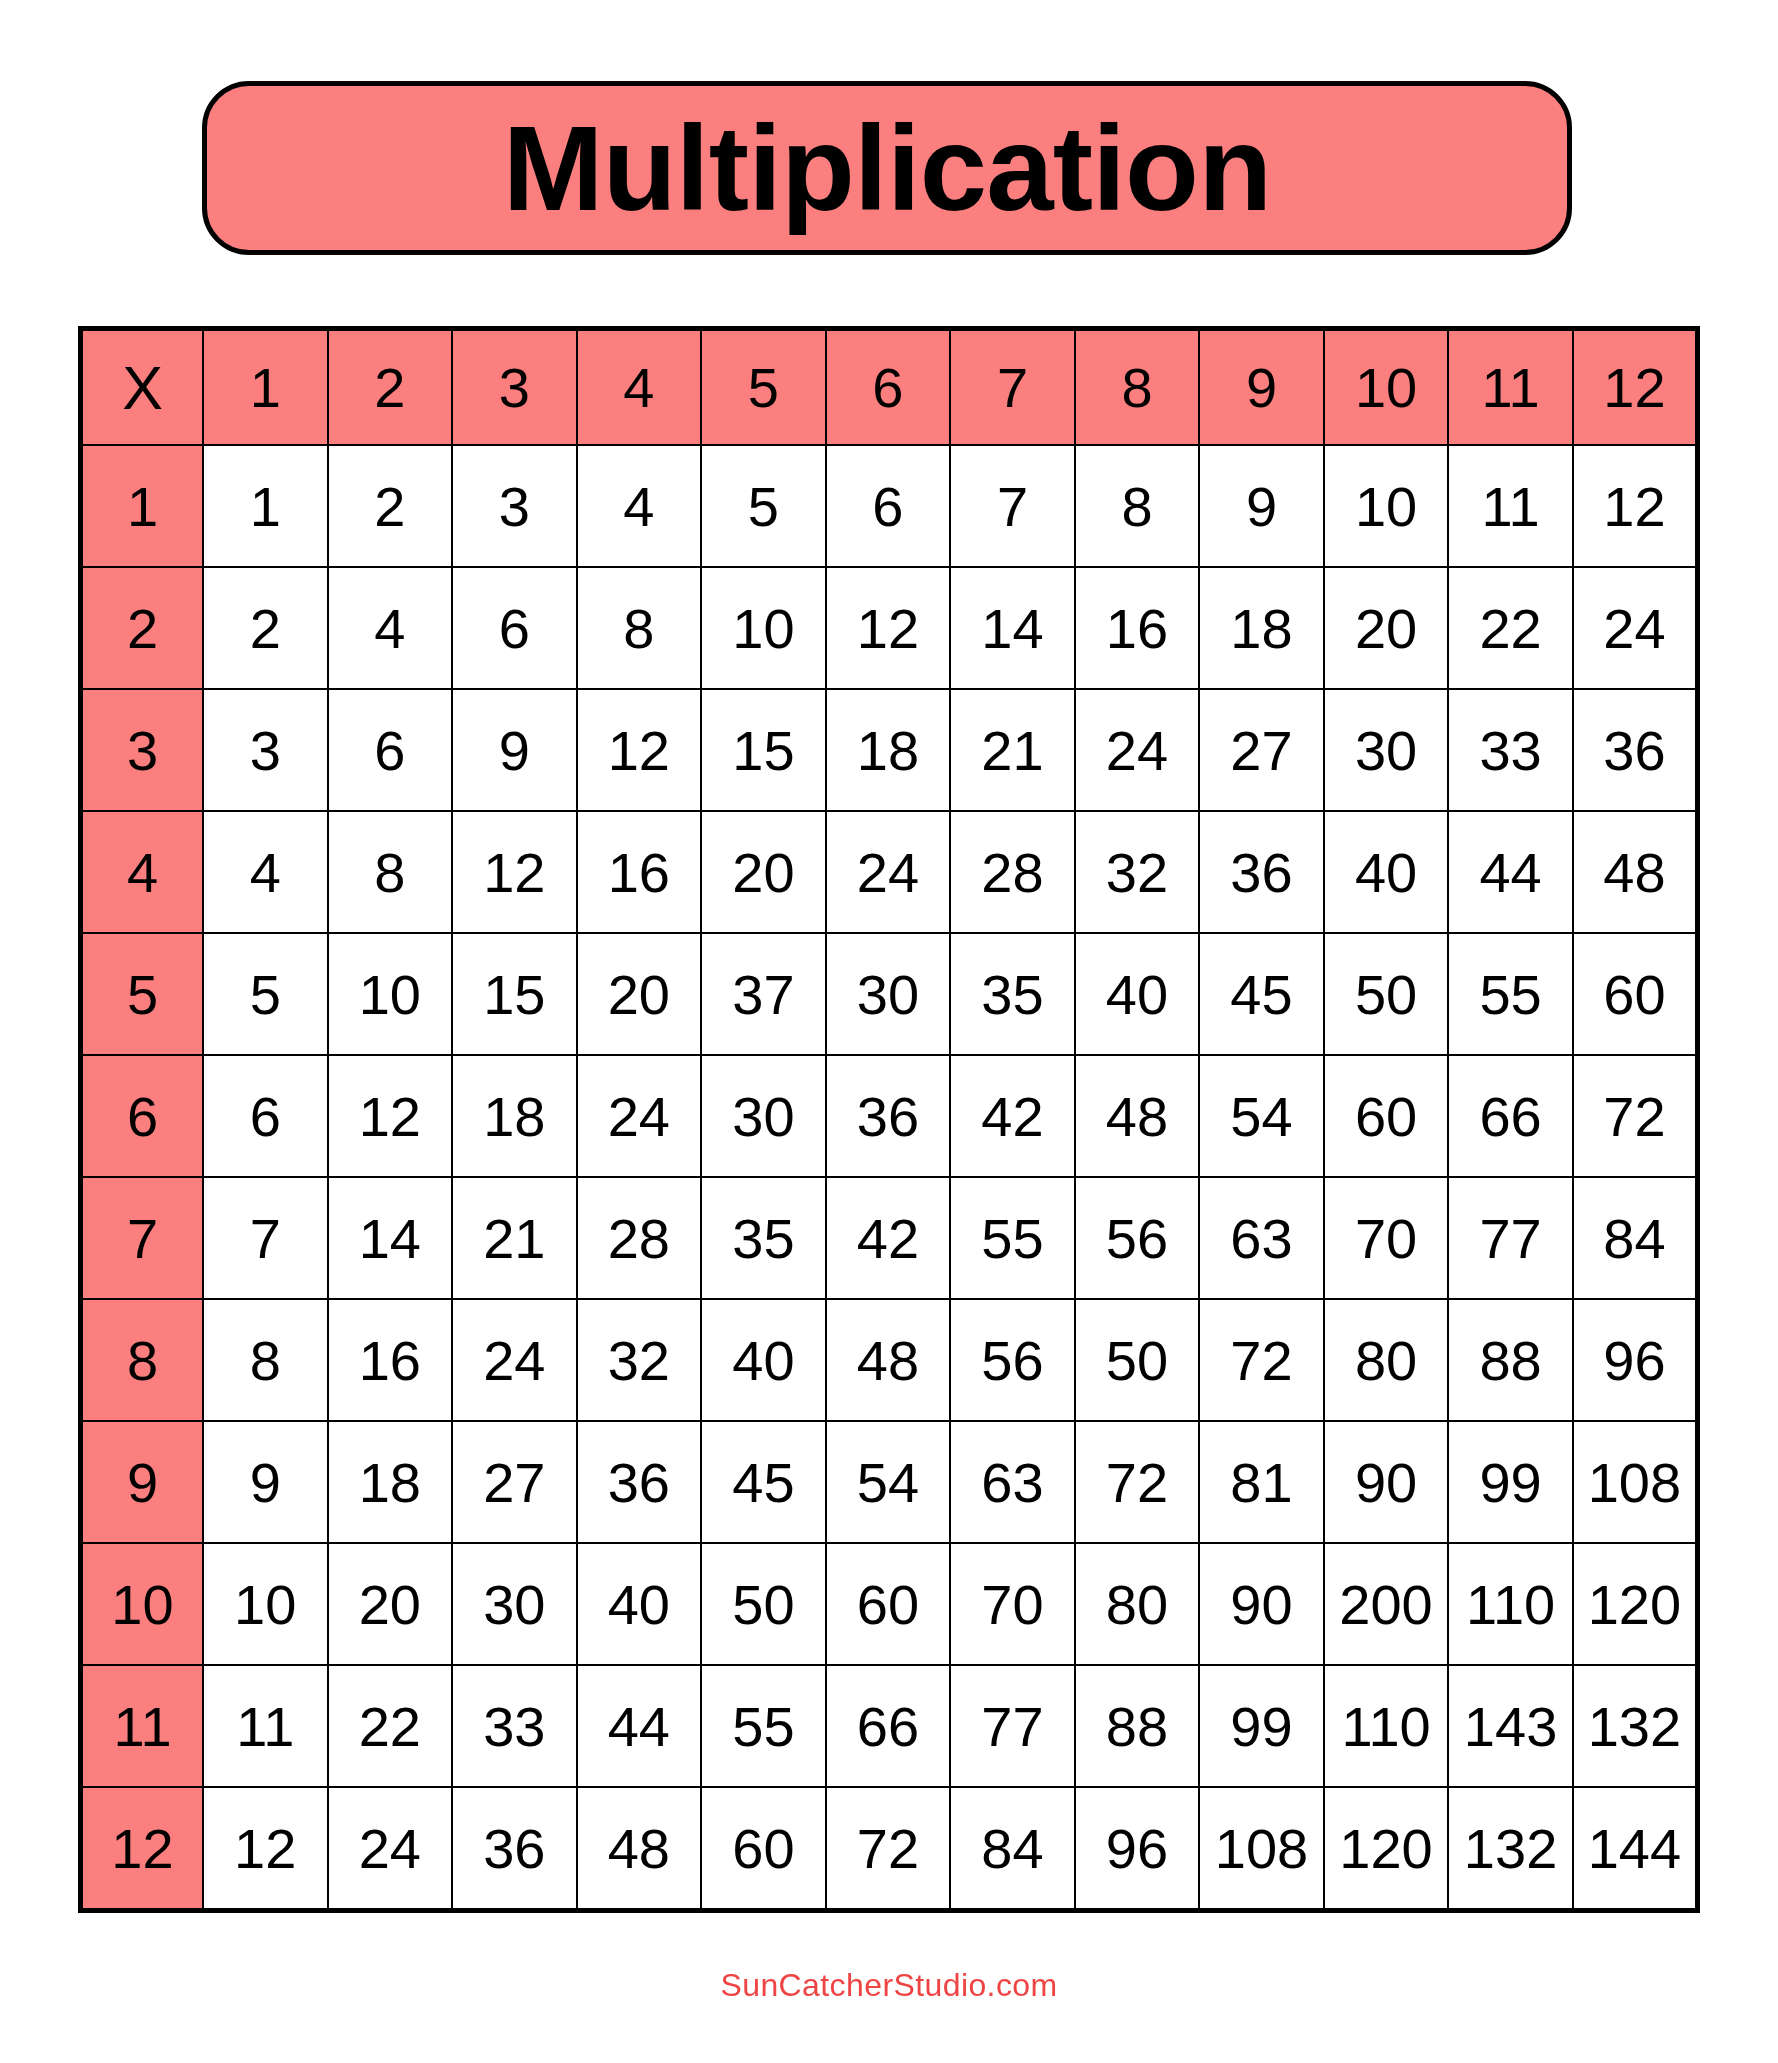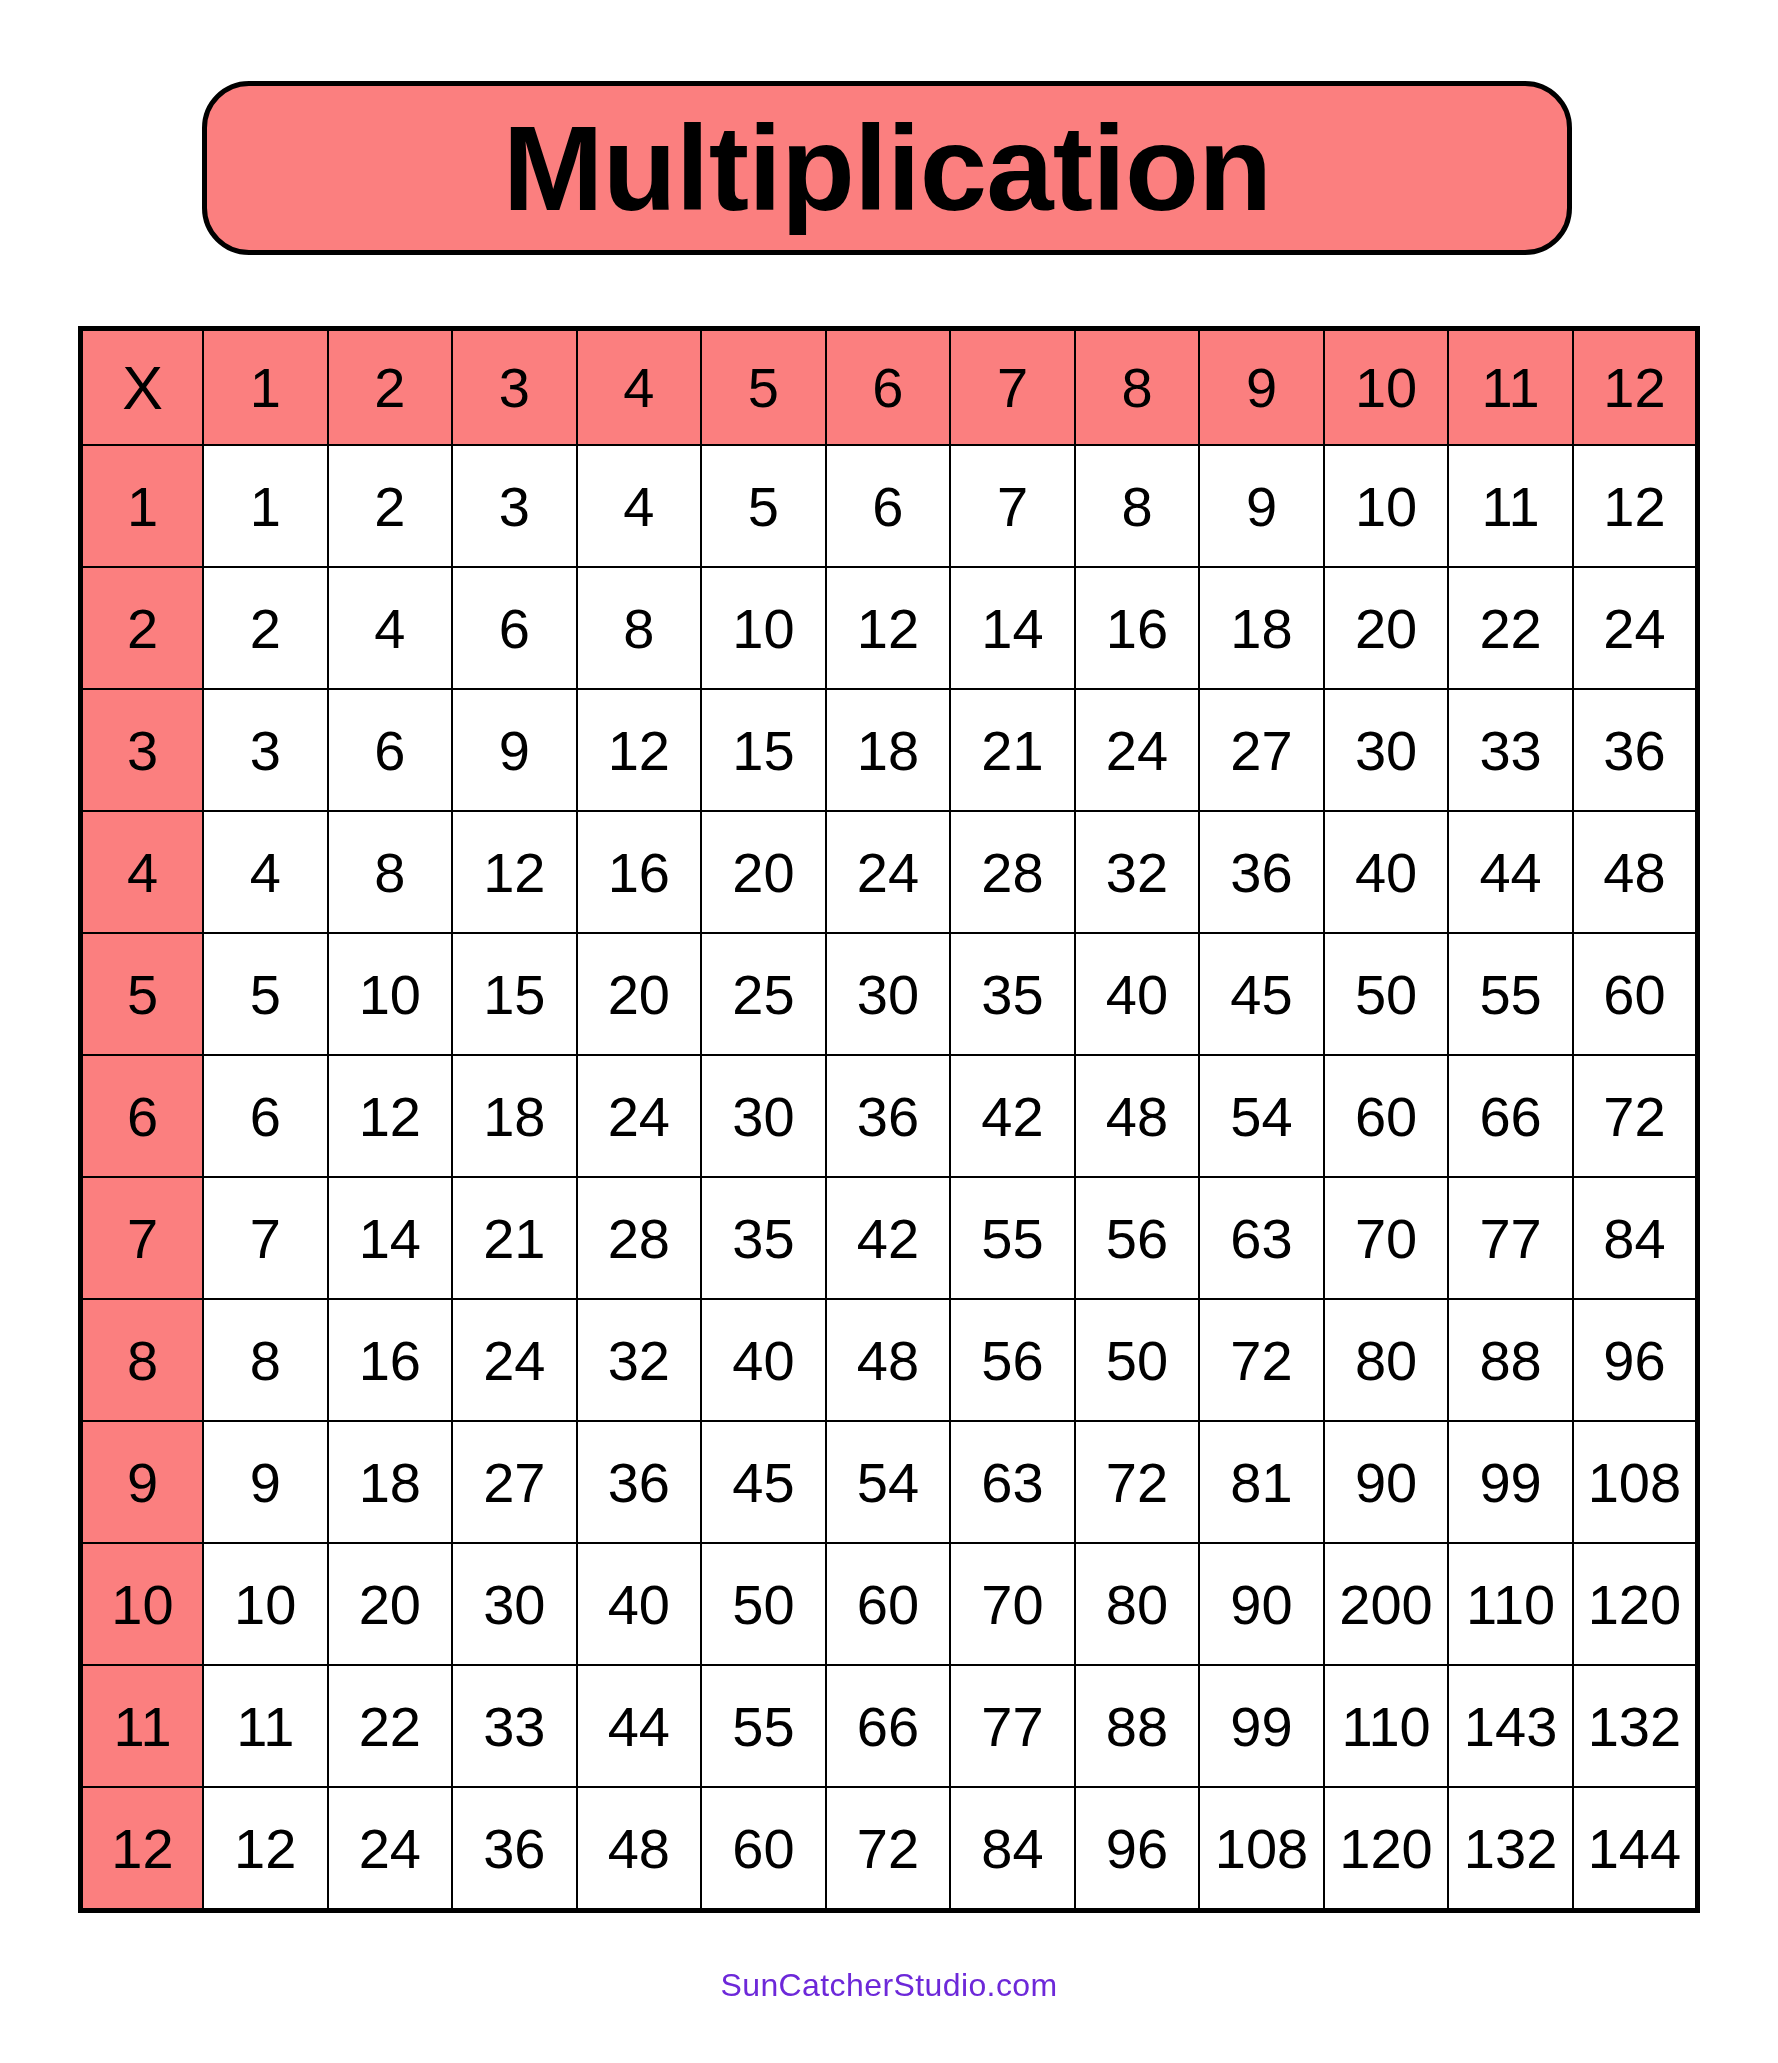--- a/index.html
+++ b/index.html
@@ -88,21 +88,21 @@
   }
 
   
   #footer {
     position: absolute;
     left: 0;
     top: 1967px;
     width: 1778px;
     text-align: center;
     font-size: 32px;
-    color: #6d28d9;
+    color: #ef4444;
     letter-spacing: 0.4px;
     font-family: "Liberation Sans", sans-serif;
   }
 </style>
 </head>
 <body>
 
 <div id="page">
 
   <div id="title-banner">
@@ -186,21 +186,21 @@
             <td>40</td>
             <td>44</td>
             <td>48</td>
           </tr>
           <tr>
             <td class="rowhead">5</td>
             <td>5</td>
             <td>10</td>
             <td>15</td>
             <td>20</td>
-            <td>25</td>
+            <td>37</td>
             <td>30</td>
             <td>35</td>
             <td>40</td>
             <td>45</td>
             <td>50</td>
             <td>55</td>
             <td>60</td>
           </tr>
           <tr>
             <td class="rowhead">6</td>

